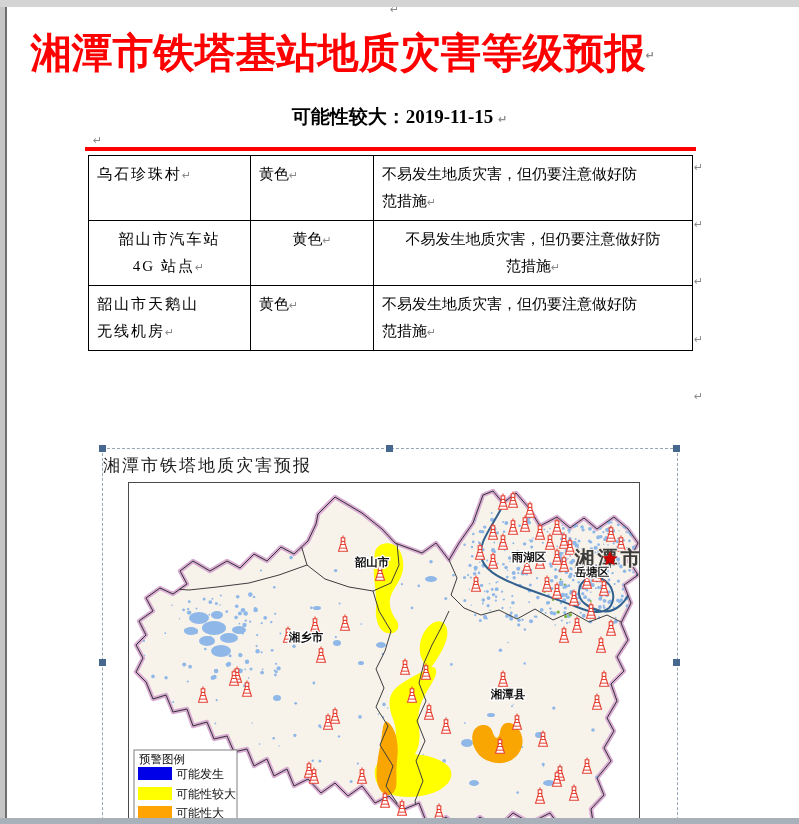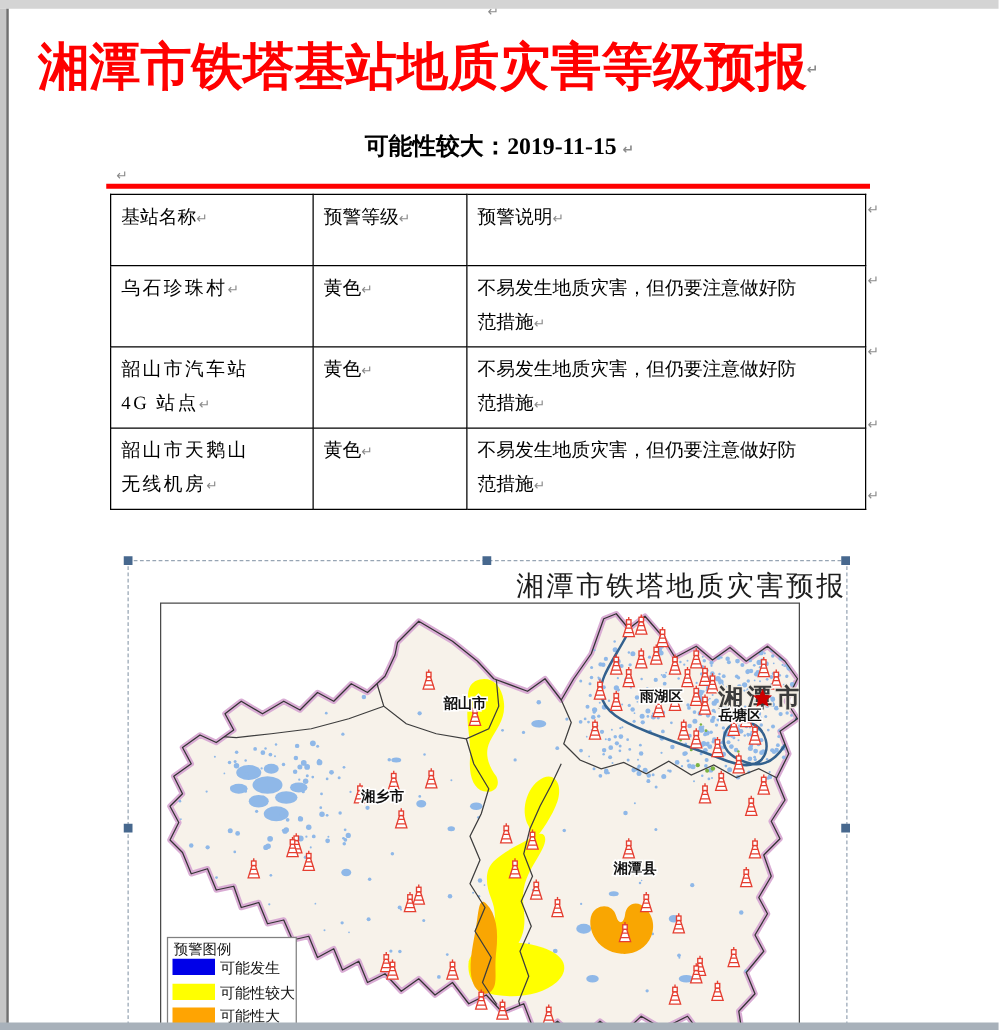--- a/index.html
+++ b/index.html
@@ -42,22 +42,22 @@
   td.c3{width:302px;}
   .rowend{position:absolute;left:606px;}
 
   
   .image-block{
     position:absolute;left:102px;top:448px;width:574px;height:420px;
     border:1px dashed #97a5b4;background:#fff;z-index:5;
   }
   .handle{position:absolute;width:7px;height:7px;background:#47688e;z-index:6;}
   .map-title{
-    position:absolute;left:0;top:5px;width:100%;text-align:right;
-    font-size:22px;letter-spacing:2px;color:#1c1c1c;font-weight:normal;
+    position:absolute;left:0;top:5px;width:100%;text-align:left;
+    font-size:17px;letter-spacing:2px;color:#1c1c1c;font-weight:normal;
   }
   #map-svg{position:absolute;left:25px;top:33px;border:1px solid #4a4a4a;background:#ffffff;}
 
   svg text{font-family:"Liberation Sans",sans-serif;}
   .dist-label{font-size:11.5px;font-weight:bold;fill:#111;paint-order:stroke;stroke:#ffffff;stroke-width:2.5px;text-anchor:middle;}
   .city-label{font-size:20px;fill:#3b3b3b;letter-spacing:3px;paint-order:stroke;stroke:#f2ece2;stroke-width:2px;text-anchor:middle;font-weight:bold;}
   .legend-title{font-size:11.5px;fill:#111;}
   .legend-label{font-size:12px;fill:#111;}
 </style>
 </head>
@@ -73,32 +73,27 @@
 
 <div class="doc-title"><span>湘潭市铁塔基站地质灾害等级预报</span><span class="pilcrow">↵</span></div>
 
 <div class="date-line"><span>可能性较大：</span><span>2019-11-15</span> <span class="pilcrow">↵</span></div>
 
 <div class="red-rule"></div>
 
 <div class="tbl-wrap">
   <table class="warn">
     <tbody>
-        <tr style="height:57px;">
-      <td class="c1" style="letter-spacing:0;"><span>基站名称</span><span class="pilcrow">↵</span></td>
-      <td class="c2"><span>预警等级</span><span class="pilcrow">↵</span></td>
-      <td class="c3"><span>预警说明</span><span class="pilcrow">↵</span></td>
-    </tr>
     <tr style="height:58px;">
       <td class="c1"><span>乌石珍珠村</span><span class="pilcrow">↵</span></td>
       <td class="c2"><span>黄色</span><span class="pilcrow">↵</span></td>
       <td class="c3"><span>不易发生地质灾害，但仍要注意做好防
 范措施</span><span class="pilcrow">↵</span></td>
     </tr>
-    <tr style="height:57px;">
+    <tr style="height:57px;text-align:center;">
       <td class="c1"><span>韶山市汽车站
 4G 站点</span><span class="pilcrow">↵</span></td>
       <td class="c2"><span>黄色</span><span class="pilcrow">↵</span></td>
       <td class="c3"><span>不易发生地质灾害，但仍要注意做好防
 范措施</span><span class="pilcrow">↵</span></td>
     </tr>
     <tr style="height:57px;padding-left:40px;">
       <td class="c1"><span>韶山市天鹅山
 无线机房</span><span class="pilcrow">↵</span></td>
       <td class="c2"><span>黄色</span><span class="pilcrow">↵</span></td>

